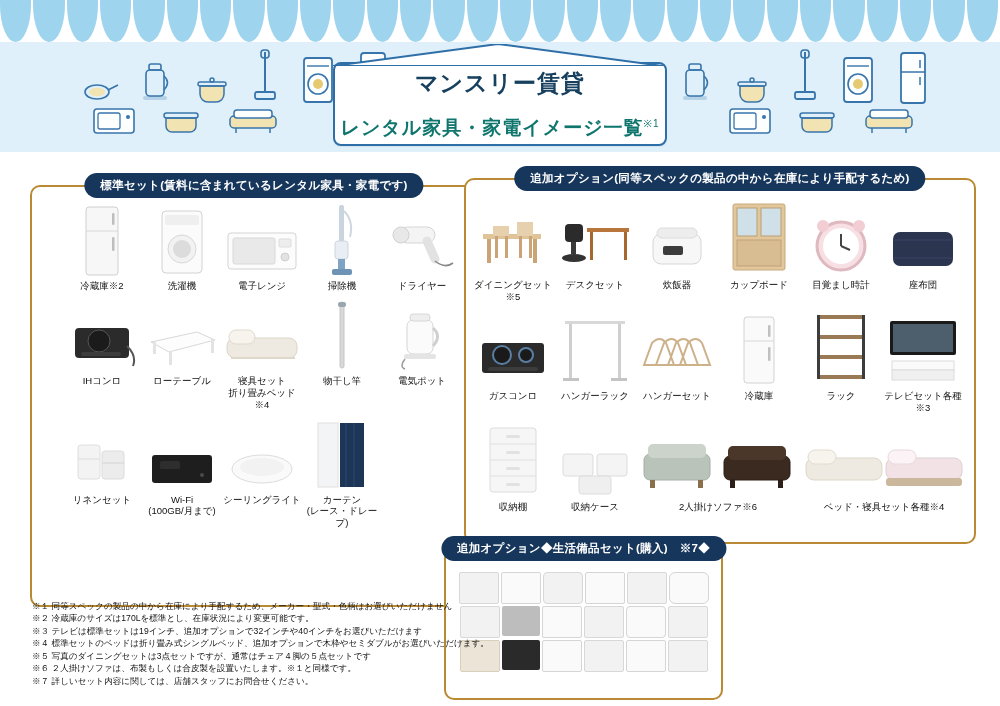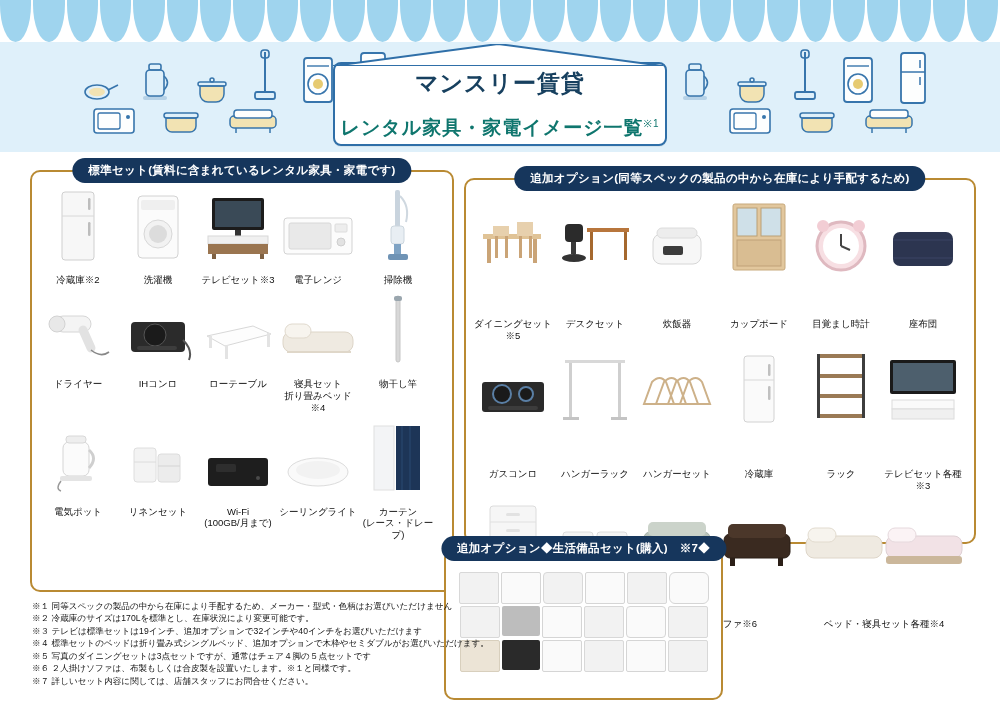--- a/index.html
+++ b/index.html
@@ -67,39 +67,39 @@
     background:#ffffff;
   }
   .panel-title{
     position:absolute;top:-14px;left:50%;transform:translateX(-50%);
     background:#16365c;color:#fff;
     font-size:11.5px;font-weight:bold;
     padding:5px 16px;border-radius:13px;white-space:nowrap;
     letter-spacing:.3px;
   }
 
-  #panel-standard{left:30px;top:170px;width:420px;height:418px;}
+  #panel-standard{left:30px;top:185px;width:420px;height:418px;padding-left:24px;}
   #panel-options{left:464px;top:178px;width:508px;height:362px;}
   #panel-living{left:444px;top:548px;width:275px;height:148px;}
   #panel-disaster{left:750px;top:548px;width:222px;height:148px;}
 
   .grid{display:flex;flex-wrap:wrap;padding:16px 6px 0 6px;box-sizing:border-box;}
   .cell{display:flex;flex-direction:column;align-items:center;}
   .cell .art{display:flex;align-items:flex-end;justify-content:center;}
   .cell .cap{
     text-align:center;font-size:9.5px;line-height:1.25;color:#111;margin-top:3px;
     white-space:pre-line;
   }
 
   
-  #std-grid .cell{width:80px;margin-bottom:6px;gap:9px;}
+  #std-grid .cell{width:80px;margin-bottom:6px;}
   #std-grid .art{height:74px;}
 
   
-  #opt-grid .cell{width:82px;margin-bottom:4px;gap:39px;}
+  #opt-grid .cell{width:82px;margin-bottom:4px;}
   #opt-grid .art{height:80px;}
   .box{background:#f2f2f2;border:1px solid #d8d8d8;}
   .white{background:#fafafa;border:1px solid #d5d5d5;}
   .dark{background:#2a2a2a;}
   .beige{background:#ece4d6;border:1px solid #d8cfbd;}
   .gray{background:#bdbdbd;}
   .r2{border-radius:2px}.r4{border-radius:4px}.r6{border-radius:6px}
 
   
   .notes{
@@ -330,34 +330,20 @@
           <svg width="52" height="70" viewBox="0 0 52 70">
               <rect x="6" y="4" width="40" height="62" rx="4" fill="#fbfbfb" stroke="#d2d2d2"></rect>
               <rect x="9" y="8" width="34" height="10" rx="2" fill="#efefef"></rect>
               <circle cx="26" cy="42" r="14" fill="#f2f2f2" stroke="#d8d8d8"></circle>
               <circle cx="26" cy="42" r="9" fill="#dcdcdc"></circle>
             </svg>
         </div>
         <div class="cap">洗濯機</div>
       </div>
 
-      <div class="cell">
-        <div class="art">
-          <svg width="72" height="70" viewBox="0 0 72 70">
-              <rect x="10" y="6" width="52" height="32" rx="2" fill="#1c1c1c"></rect>
-              <rect x="13" y="9" width="46" height="26" fill="#3a4a57"></rect>
-              <rect x="33" y="38" width="6" height="6" fill="#333"></rect>
-              <rect x="6" y="44" width="60" height="8" fill="#f0f0f0" stroke="#d7d7d7"></rect>
-              <rect x="6" y="52" width="60" height="10" fill="#9a7550"></rect>
-              <rect x="10" y="62" width="4" height="5" fill="#7f6142"></rect>
-              <rect x="58" y="62" width="4" height="5" fill="#7f6142"></rect>
-            </svg>
-        </div>
-        <div class="cap">テレビセット※3</div>
-      </div>
 
       <div class="cell">
         <div class="art">
           <svg width="74" height="52" viewBox="0 0 74 52">
               <rect x="3" y="8" width="68" height="36" rx="3" fill="#fcfcfc" stroke="#d3d3d3"></rect>
               <rect x="8" y="13" width="42" height="26" rx="2" fill="#e9e9e9" stroke="#d8d8d8"></rect>
               <rect x="54" y="14" width="12" height="8" rx="1" fill="#ededed" stroke="#dcdcdc"></rect>
               <circle cx="60" cy="32" r="4" fill="#e2e2e2" stroke="#cfcfcf"></circle>
             </svg>
         </div>

